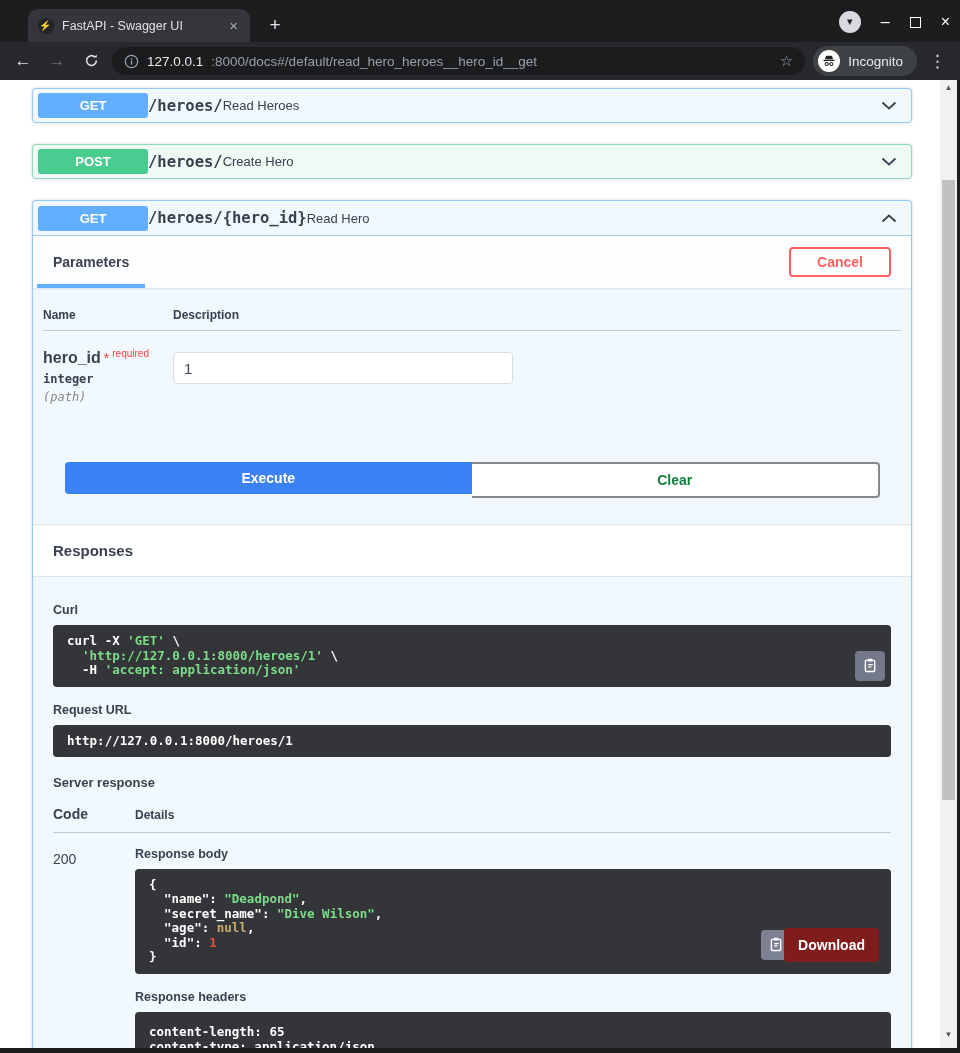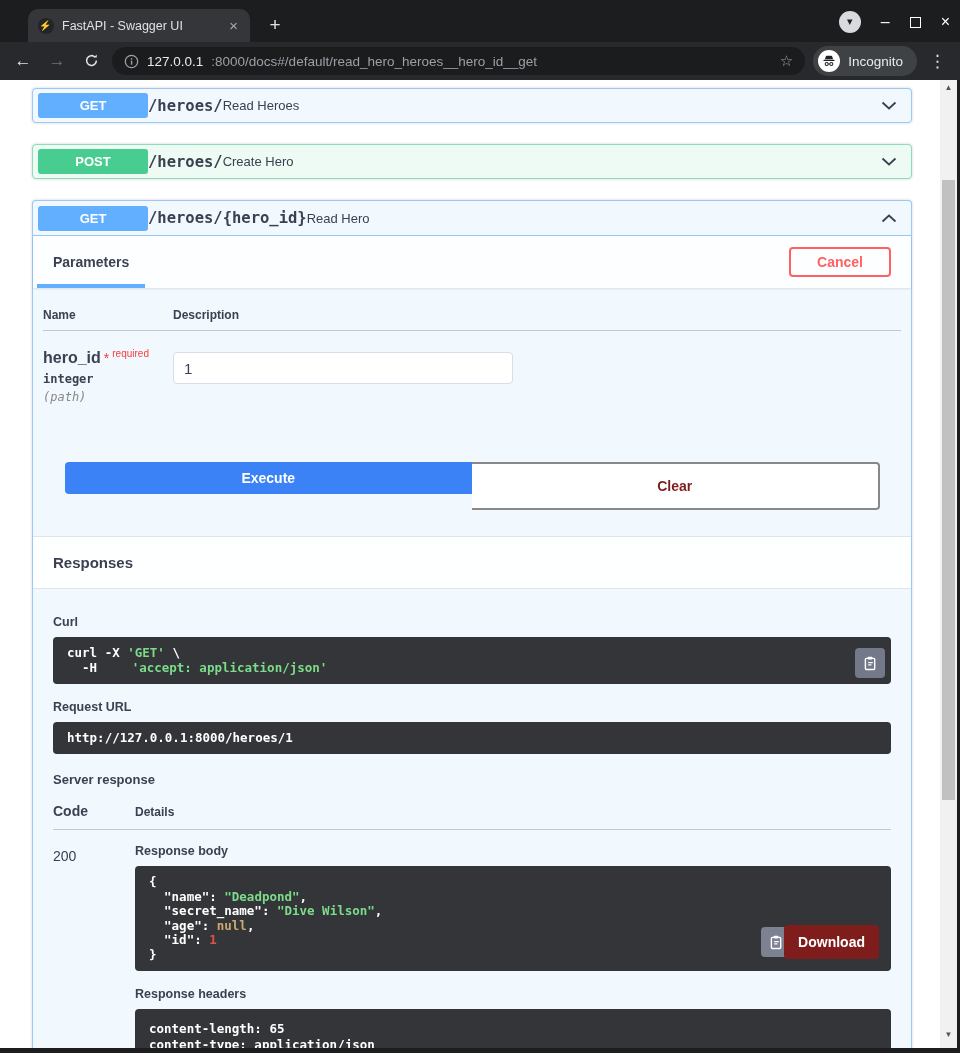--- a/index.html
+++ b/index.html
@@ -60,21 +60,21 @@
   .param-left{width:130px}
   .param-name{font-size:16px;font-weight:bold;color:#3b4151}
   .req-star{color:#f93e3e;font-size:14px;margin-left:3px}
   .req-label{color:#f93e3e;font-size:10px;vertical-align:super;margin-left:3px}
   .param-type{font-family:"DejaVu Sans Mono",monospace;font-size:12px;font-weight:bold;color:#3b4151;margin-top:5px}
   .param-loc{font-family:"DejaVu Sans Mono",monospace;font-size:12px;font-style:italic;color:#888;margin-top:4px}
   .param-input{width:340px;height:32px;border:1px solid #d8dde7;border-radius:4px;padding:0 10px;font-size:15px;color:#3b4151;background:#fff;margin-top:4px;font-family:"Liberation Sans",sans-serif}
 
   .execute-row{display:flex;margin:34px 31px 0 32px}
   .execute-btn{flex:1;height:32px;background:#3b82f6;color:#fff;font-size:14px;font-weight:bold;border:none;border-radius:4px 0 0 4px;font-family:"Liberation Sans",sans-serif}
-  .clear-btn{flex:1;height:48px;background:#fff;color:#7f1d1d;font-size:14px;font-weight:bold;border:2px solid #888;border-left:none;border-radius:0 4px 4px 0;font-family:"Liberation Sans",sans-serif}
+  .clear-btn{flex:1;height:36px;background:#fff;color:#15803d;font-size:14px;font-weight:bold;border:2px solid #888;border-left:none;border-radius:0 4px 4px 0;font-family:"Liberation Sans",sans-serif}
 
   .responses-header{margin-top:26px;background:rgba(255,255,255,.92);border-top:1px solid #e0e4e8;border-bottom:1px solid #e0e4e8;padding:17px 20px;font-size:15px;font-weight:bold;color:#3b4151}
   .responses-body{padding:26px 20px 0}
   .block-label{font-size:12.5px;font-weight:bold;color:#3b4151}
   .code-block{background:#333539;border-radius:4px;padding:9px 14px;font-family:"DejaVu Sans Mono",monospace;font-size:12.5px;font-weight:bold;color:#fff;line-height:1.16;position:relative;margin-top:8px}
   .code-block div{white-space:pre}
   .copy-btn{position:absolute;right:6px;bottom:6px;width:30px;height:30px;background:#74798a;border:none;border-radius:4px;display:flex;align-items:center;justify-content:center}
   .url-block{height:32px;display:flex;align-items:center}
   .mt14{margin-top:16px}
   .srv-label{font-size:13px;font-weight:bold;color:#3b4151;margin-top:18px}
@@ -229,21 +229,22 @@
         <div class="block-label">Curl</div>
         <div class="code-block">
           <button class="copy-btn">
             <svg width="13" height="15" viewBox="0 0 14 16">
                 <rect x="1.5" y="2.5" width="10" height="12" rx="1" fill="none" stroke="#fff" stroke-width="1.5"></rect>
                 <rect x="4" y="0.8" width="5" height="2.8" rx="0.8" fill="#fff"></rect>
                 <path d="M4.5 7h5M4.5 9.5h3.5" stroke="#fff" stroke-width="1.2"></path>
               </svg>
           </button>
         <div><span style="color: rgb(255, 255, 255);">curl -X </span><span style="color: rgb(124, 220, 138);">'GET'</span><span style="color: rgb(255, 255, 255);"> \</span></div>
-            <div><span style="color: rgb(255, 255, 255);">  -H </span><span style="color: rgb(124, 220, 138); margin-left: 27px;">'accept: application/json'</span></div>
+            <div><span style="color: rgb(255, 255, 255);">  </span><span style="color: rgb(124, 220, 138);">'http://127.0.0.1:8000/heroes/1'</span><span style="color: rgb(255, 255, 255);"> \</span></div>
+            <div><span style="color: rgb(255, 255, 255);">  -H </span><span style="color: rgb(124, 220, 138);">'accept: application/json'</span></div>
           </div>
 
         <div class="block-label mt14">Request URL</div>
         <div class="code-block url-block">
           <span>http://127.0.0.1:8000/heroes/1</span>
         </div>
 
         <div class="srv-label">Server response</div>
 
         <div class="code-details">

